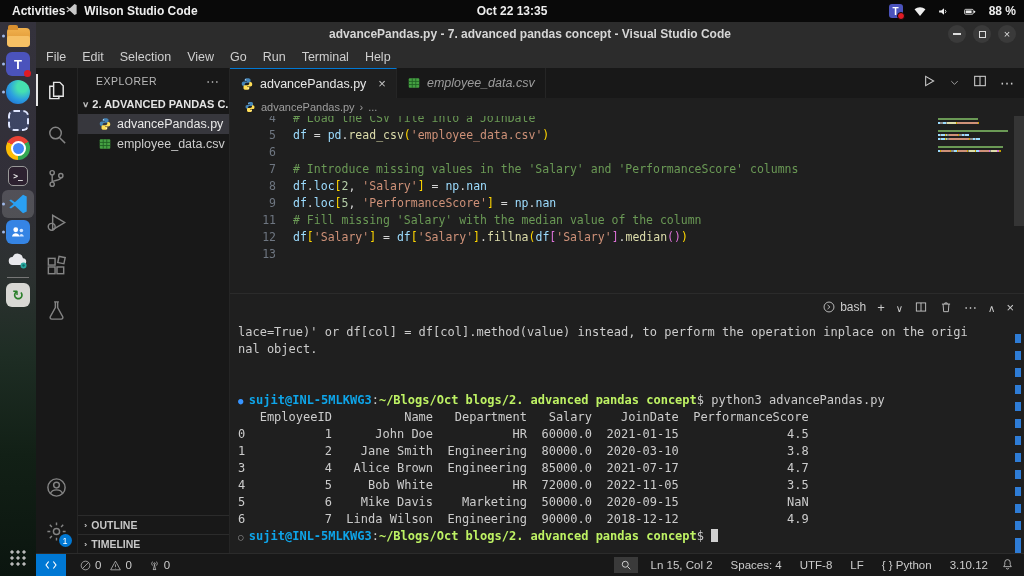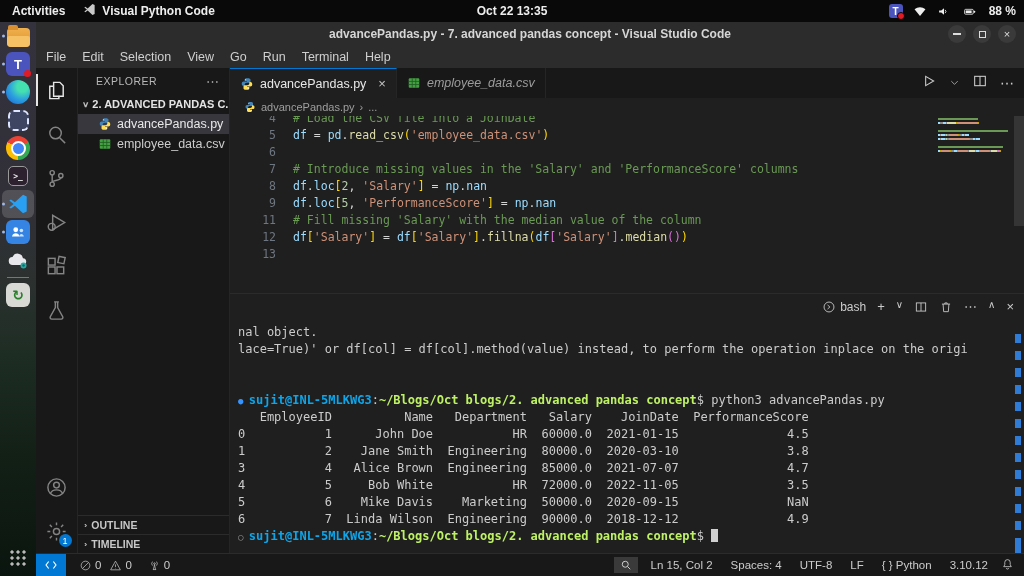--- a/index.html
+++ b/index.html
@@ -1,21 +1,21 @@
 <!DOCTYPE html>
 <html><head>
 <meta charset="utf-8">
 <style>
   * { margin:0; padding:0; box-sizing:border-box; }
   html,body { width:1024px; height:576px; overflow:hidden; background:#000; font-family:"Liberation Sans",sans-serif; }
   .screen { position:relative; width:1024px; height:576px; }
 
   
   .gnome-bar { position:absolute; left:0; top:0; width:1024px; height:22px; background:#090909; color:#eee; display:flex; align-items:center; font-size:12px; font-weight:600; }
-  .gb-left { display:flex; align-items:center; gap:18px; padding-left:12px;text-align:center; }
+  .gb-left { display:flex; align-items:center; padding-left:12px;text-align:center; }
   .gb-app { display:flex; align-items:center; gap:6px; }
   .gb-clock { position:absolute; left:50%; transform:translateX(-50%); }
   .gb-right { position:absolute; right:8px; display:flex; align-items:center; gap:10px; }
   .gb-right svg { display:block; }
   .tray-teams { width:14px; height:14px; background:#4b53bc; border-radius:3px; color:#fff; font:700 10px "Liberation Sans",sans-serif; display:flex; align-items:center; justify-content:center; position:relative; }
   .tray-teams::after { content:""; position:absolute; right:-2px; bottom:-2px; width:6px; height:6px; border-radius:50%; background:#e01b24; border:1px solid #090909; }
 
   
   .dock { position:absolute; left:0; top:22px; width:36px; height:554px; background:linear-gradient(180deg,#34323c 0%,#312f38 30%,#2c3130 46%,#1e2d24 60%,#122016 78%,#0b150f 100%); z-index:5; }
   .dock-item { position:relative; width:32px; height:28px; margin:0 auto; display:flex; align-items:center; justify-content:center; }
@@ -105,21 +105,21 @@
   .mm-line i { height:2px; display:block; }
   .mm-c{background:#6a9955}.mm-v{background:#9cdcfe}.mm-o{background:#8a8a8a}.mm-f{background:#dcdcaa}
   .mm-s{background:#ce9178}.mm-n{background:#b5cea8}.mm-b{background:#c5a100}.mm-p{background:#da70d6}
   .ed-scrollbar { position:absolute; right:0; top:0; width:10px; height:110px; background:rgba(121,121,121,.25); }
 
   
   .panel { height:260px; background:#1f1f1f; border-top:1px solid #2b2b2b; position:relative; }
   .panel-header { height:25px; display:flex; align-items:center; padding:0 10px 0 12px; }
   .panel-tab { font-size:10.5px; letter-spacing:.4px; color:#969696; margin-right:16px; height:25px; line-height:25px; }
   .panel-tab.active { color:#e7e7e7; border-bottom:1px solid #0078d4; }
-  .panel-actions { margin-left:auto; display:flex; align-items:flex-start; gap:11px; color:#cccccc; }
+  .panel-actions { margin-left:auto; display:flex; align-items:flex-end; gap:11px; color:#cccccc; }
   .panel-actions svg { width:14px; height:14px; stroke:#cccccc; fill:none; stroke-width:1.5; display:block; }
   .panel-actions .txt { font-size:12px; }
   .panel-actions .glyph { font-size:13px; line-height:1; }
   .shell-label { display:flex; align-items:center; gap:4px; }
 
   .terminal { position:absolute; top:25px; bottom:0; left:0; right:0; overflow:hidden; padding:5px 0 0 8px; }
   .t-line { height:17px; line-height:17px; font-family:"DejaVu Sans Mono",monospace; font-size:12px; white-space:pre; color:#ccc; }
   .tm-t{color:#cccccc} .tm-g{color:#0ea5e9;font-weight:700} .tm-b{color:#bef264;font-weight:700}
   .tm-dot{color:#3794ff;font-size:9px} .tm-odot{color:#8f8f8f;font-size:9px}
   .cursor { display:inline-block; width:7px; height:13px; background:#d0d0d0; vertical-align:-2px; }
@@ -142,21 +142,21 @@
 
 <div class="screen">
 
   <div class="gnome-bar">
     <div class="gb-left">
       <span>Activities</span>
       <span class="gb-app">
         <span><svg width="13" height="13" viewBox="0 0 24 24">
               <path fill="#c8c8c8" d="M17.5 2 8.6 10.2 4.3 7 2.5 8.3l4.7 3.7-4.7 3.7L4.3 17l4.3-3.2 8.9 8.2 4-1.9V3.9z"></path>
             </svg></span>
-        <span>Visual Python Code</span>
+        <span>Wilson Studio Code</span>
       </span>
     </div>
     <span class="gb-clock">Oct 22 13:35</span>
     <div class="gb-right">
       <span class="tray-teams">T</span>
       <span>
           <svg width="14" height="12" viewBox="0 0 24 22">
             <path fill="#eee" d="M12 20 2 8c6-5 14-5 20 0z"></path>
           </svg>
         </span>
@@ -547,29 +547,29 @@
                   <svg viewBox="0 0 24 24">
                     <path d="M5 7h14M10 7V5h4v2M7 7l1 13h8l1-13"></path>
                   </svg>
                 </span>
               <span class="glyph">⋯</span>
               <span class="glyph" style="font-size:10px">∧</span>
               <span class="glyph">×</span>
             </div>
           </div>
           <div class="terminal" id="terminal">
+              <div class="t-line"><span class="tm-t">lace=True)' or df[col] = df[col].method(value) instead, to perform the operation inplace on the origi</span></div>
               <div class="t-line"><span class="tm-t">nal object.</span></div>
-              <div class="t-line"><span class="tm-t">lace=True)' or df[col] = df[col].method(value) instead, to perform the operation inplace on the origi</span></div>
               <div class="t-line"></div>
               <div class="t-line"></div>
               <div class="t-line"><span class="tm-dot">● </span><span class="tm-g">sujit@INL-5MLKWG3</span><span class="tm-t">:</span><span class="tm-b">~/Blogs/Oct blogs/2. advanced pandas concept</span><span class="tm-t">$ python3 advancePandas.py</span></div>
               <div class="t-line"><span class="tm-t">   EmployeeID          Name   Department   Salary    JoinDate  PerformanceScore</span></div>
               <div class="t-line"><span class="tm-t">0           1      John Doe           HR  60000.0  2021-01-15               4.5</span></div>
               <div class="t-line"><span class="tm-t">1           2    Jane Smith  Engineering  80000.0  2020-03-10               3.8</span></div>
-              <div class="t-line"><span class="tm-t">3           4   Alice Brown  Engineering  85000.0  2021-07-07               4.7</span></div>
+              <div class="t-line"><span class="tm-t">3           4   Alice Brown  Engineering  85000.0  2021-07-17               4.7</span></div>
               <div class="t-line"><span class="tm-t">4           5     Bob White           HR  72000.0  2022-11-05               3.5</span></div>
               <div class="t-line"><span class="tm-t">5           6    Mike Davis    Marketing  50000.0  2020-09-15               NaN</span></div>
               <div class="t-line"><span class="tm-t">6           7  Linda Wilson  Engineering  90000.0  2018-12-12               4.9</span></div>
               <div class="t-line"><span class="tm-odot">○ </span><span class="tm-g">sujit@INL-5MLKWG3</span><span class="tm-t">:</span><span class="tm-b">~/Blogs/Oct blogs/2. advanced pandas concept</span><span class="tm-t">$ </span><span class="cursor"></span></div>
             </div>
           <div class="t-ruler" id="t-ruler">
               <i></i>
               <i></i>
               <i></i>
               <i></i>

